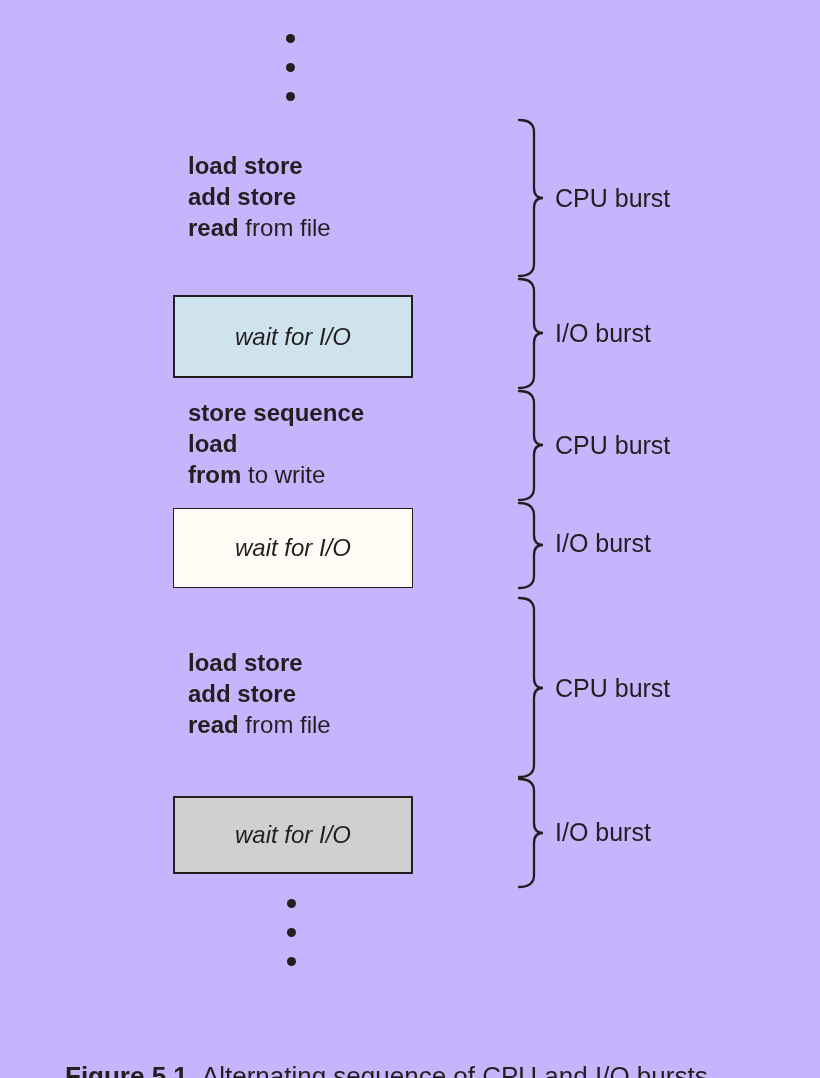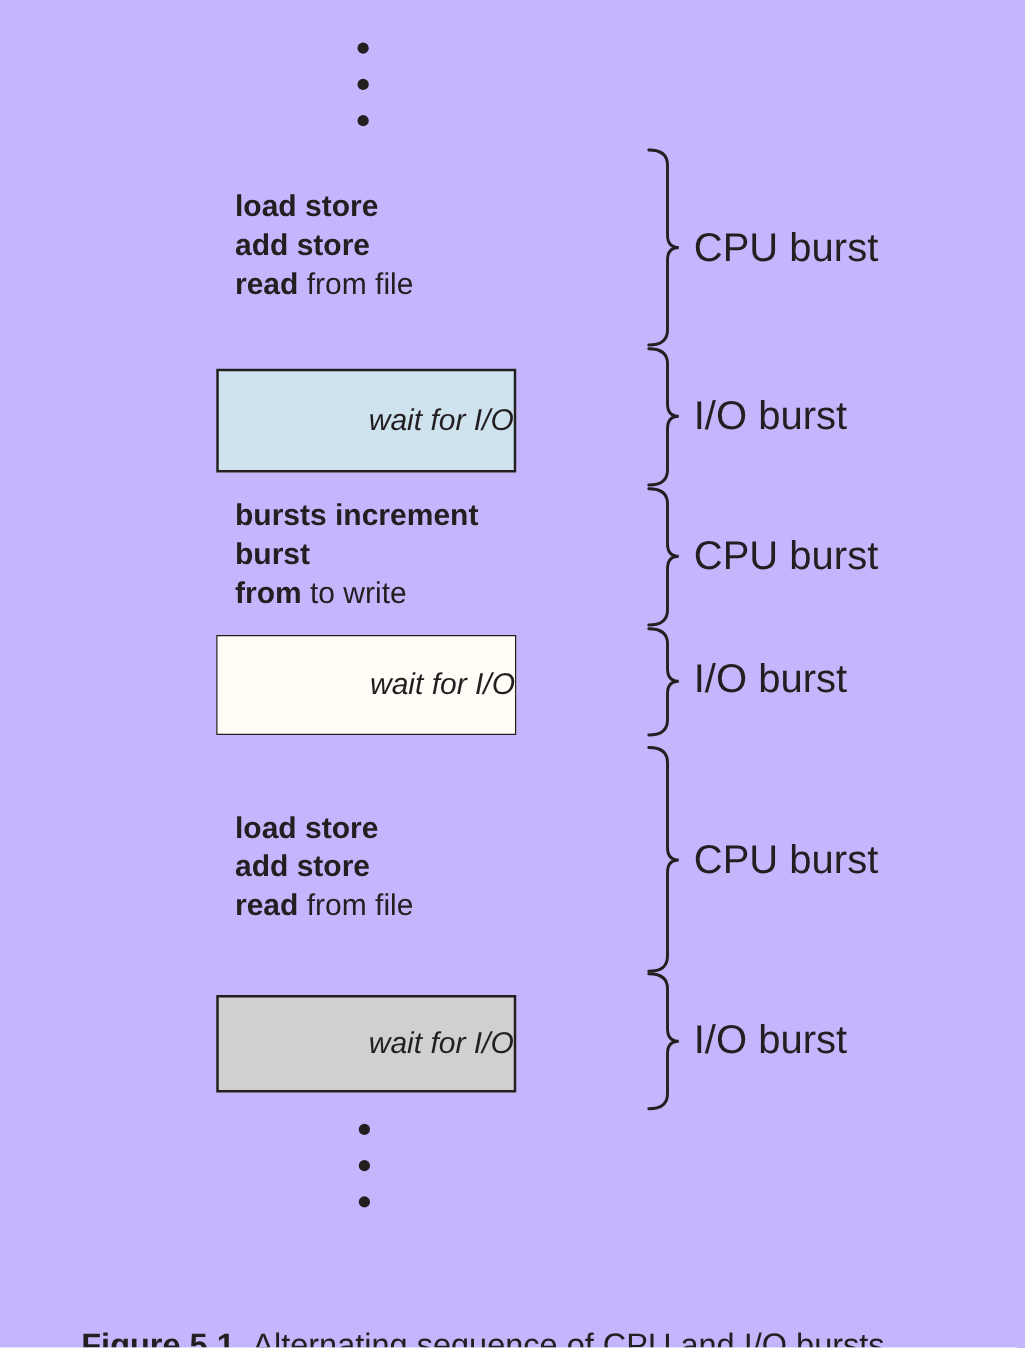--- a/index.html
+++ b/index.html
@@ -28,21 +28,21 @@
     color: #231f20;
     white-space: nowrap;
   }
   .code-block b { font-weight: bold; }
   .io-box {
     position: absolute;
     left: 173px;
     width: 240px;
     display: flex;
     align-items: center;
-    justify-content: flex-end;
+    justify-content: center;
     font-size: 24px;
     font-style: italic;
     color: #231f20;
   }
   .brace-svg {
     position: absolute;
     left: 0;
     top: 0;
     width: 820px;
     height: 1078px;
@@ -50,21 +50,21 @@
   .brace-svg path {
     fill: none;
     stroke: #231f20;
     stroke-width: 2.3;
     stroke-linecap: round;
   }
   .burst-label {
     position: absolute;
     left: 555px;
     transform: translateY(-50%);
-    font-size: 32px;
+    font-size: 25px;
     color: #231f20;
     white-space: nowrap;
   }
   .caption {
     position: absolute;
     left: 65px;
     top: 1033px;
     font-size: 26px;
     color: #231f20;
     white-space: nowrap;
@@ -88,22 +88,22 @@
     <div><b>load store</b><span></span></div>
     <div><b>add store</b><span></span></div>
     <div><b>read</b><span> from file</span></div>
   </div>
 
   <div class="io-box" style="top: 295px; height: 83px; border: 2px solid rgb(35, 31, 32); background: rgb(207, 227, 239);">
     <span>wait for I/O</span>
   </div>
 
   <div class="code-block" style="top:397px;">
-    <div><b>bursts increment</b><span></span></div>
-    <div><b>burst</b><span></span></div>
+    <div><b>store sequence</b><span></span></div>
+    <div><b>load</b><span></span></div>
     <div><b>from</b><span> to write</span></div>
   </div>
 
   <div class="io-box" style="top: 508px; height: 80px; border: 1.5px solid rgb(35, 31, 32); background: rgb(255, 253, 246);">
     <span>wait for I/O</span>
   </div>
 
   <div class="code-block" style="top:647px;">
     <div><b>load store</b><span></span></div>
     <div><b>add store</b><span></span></div>

